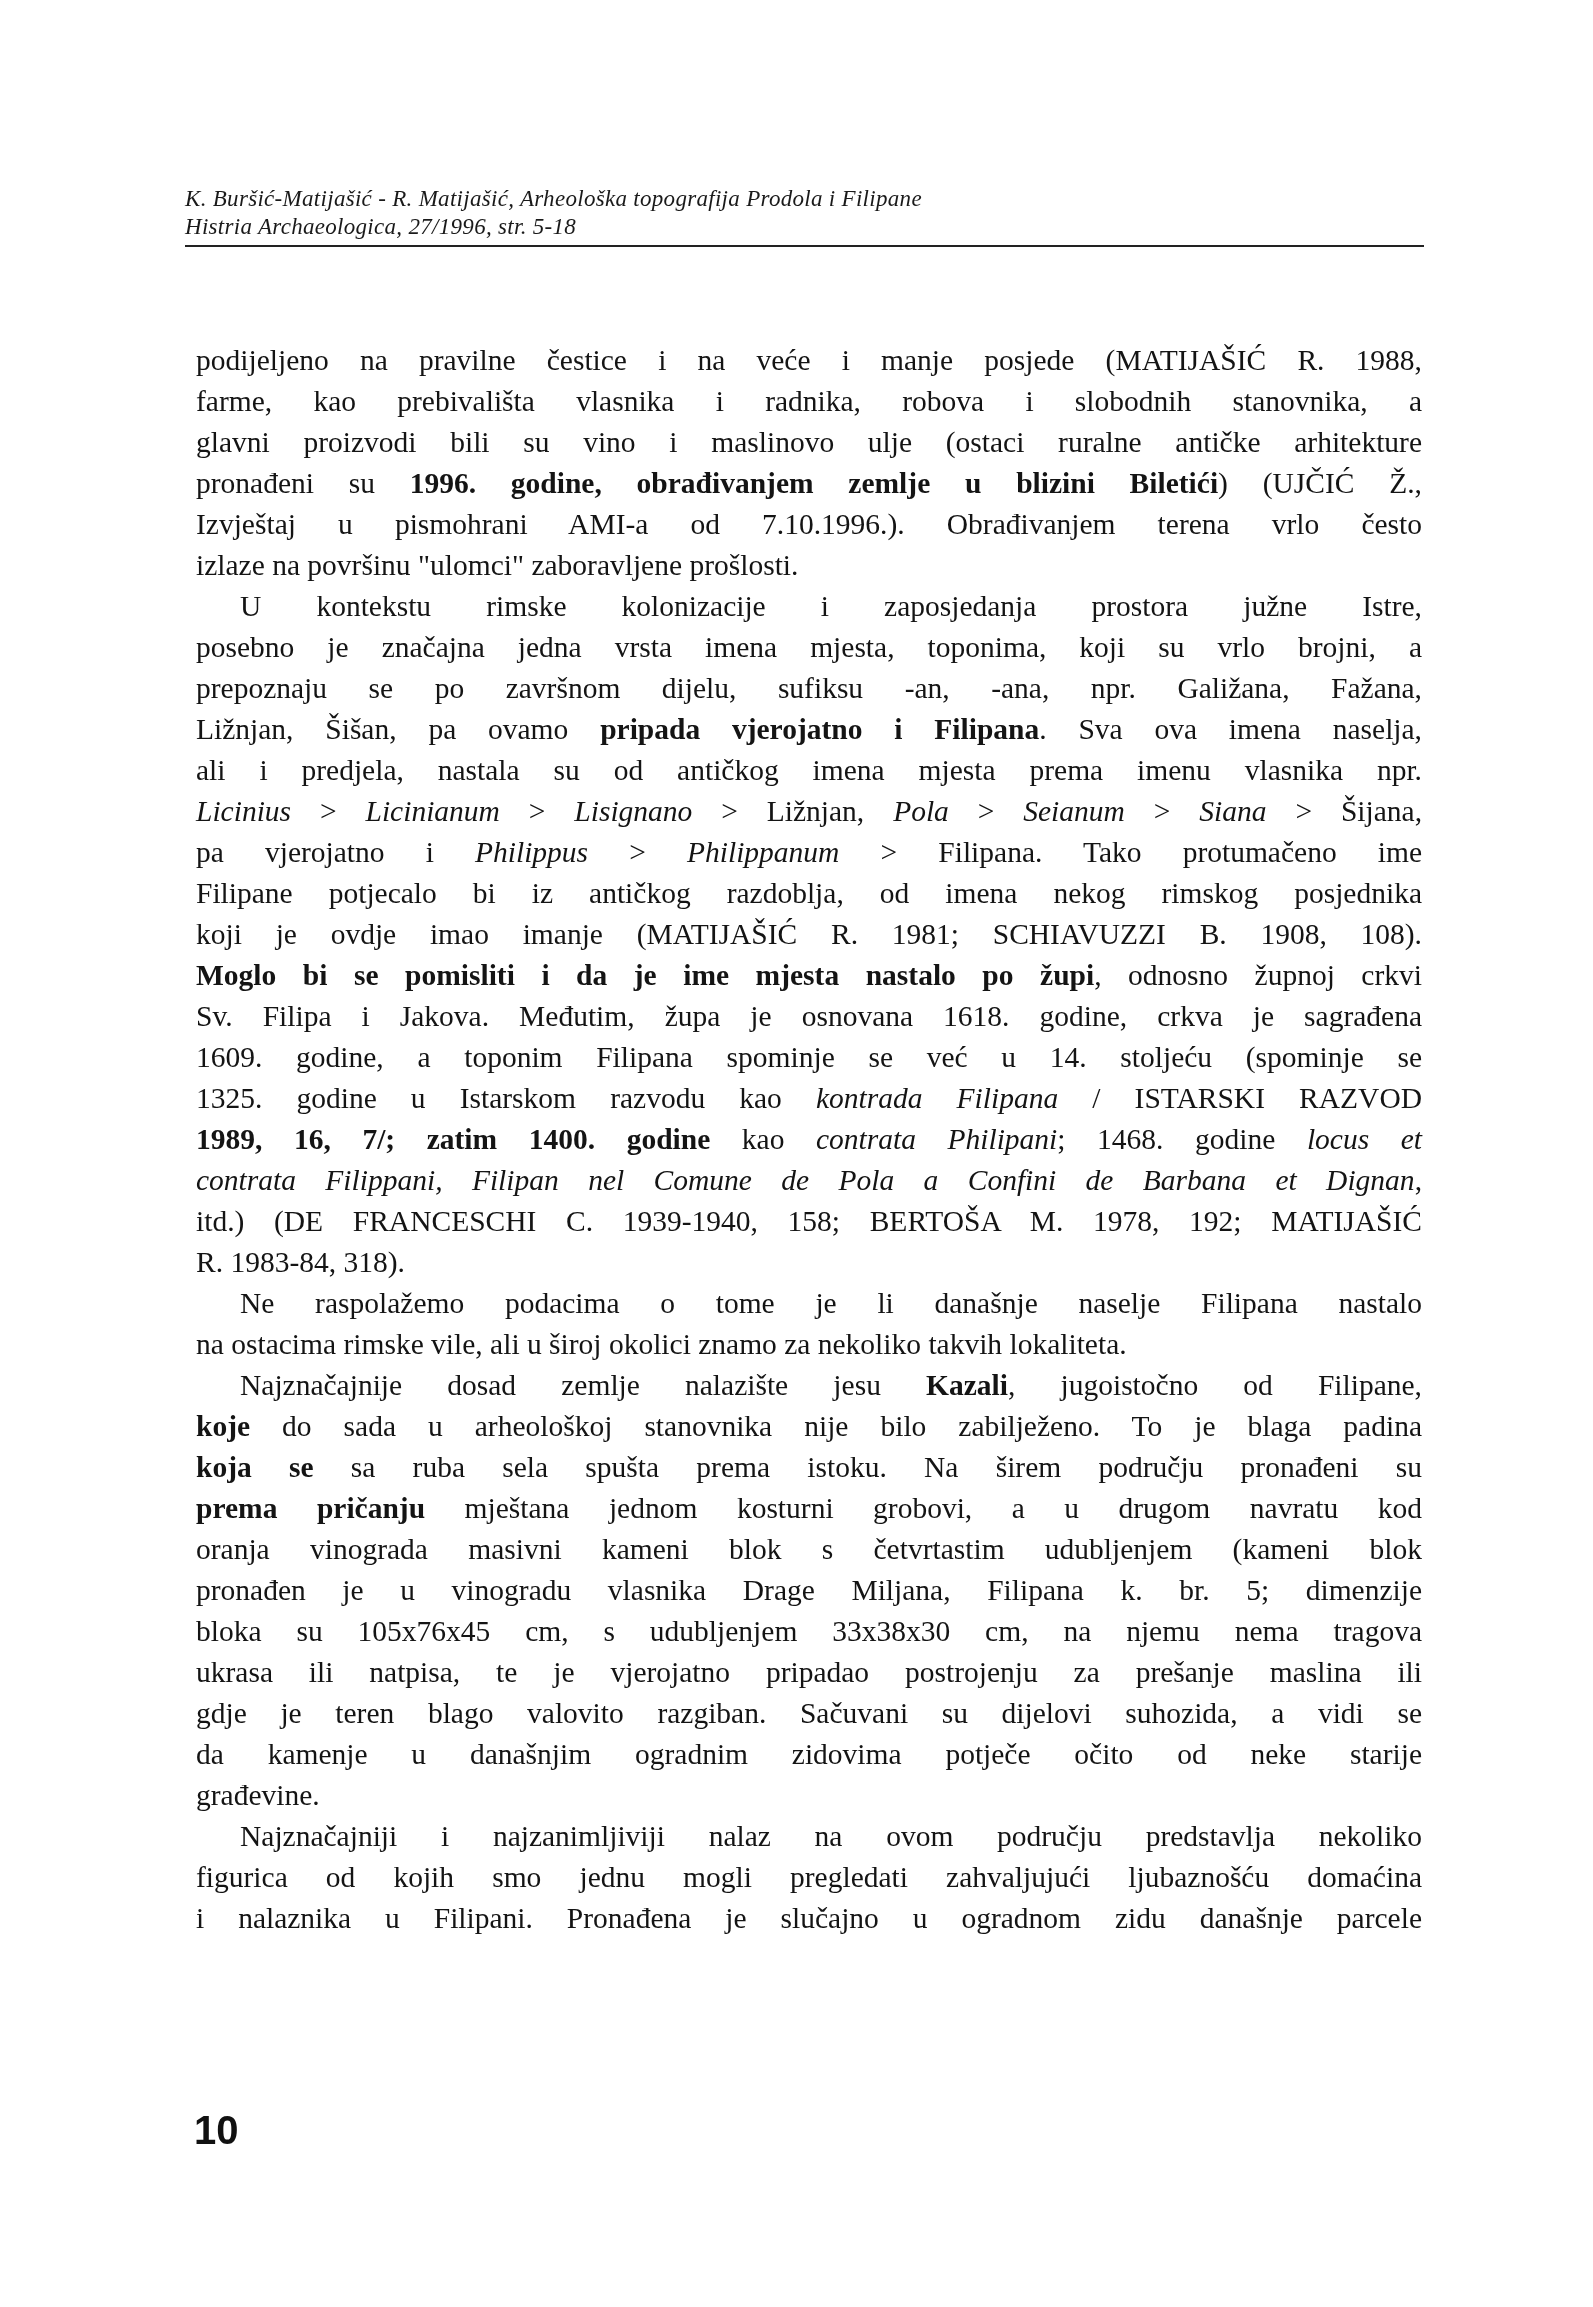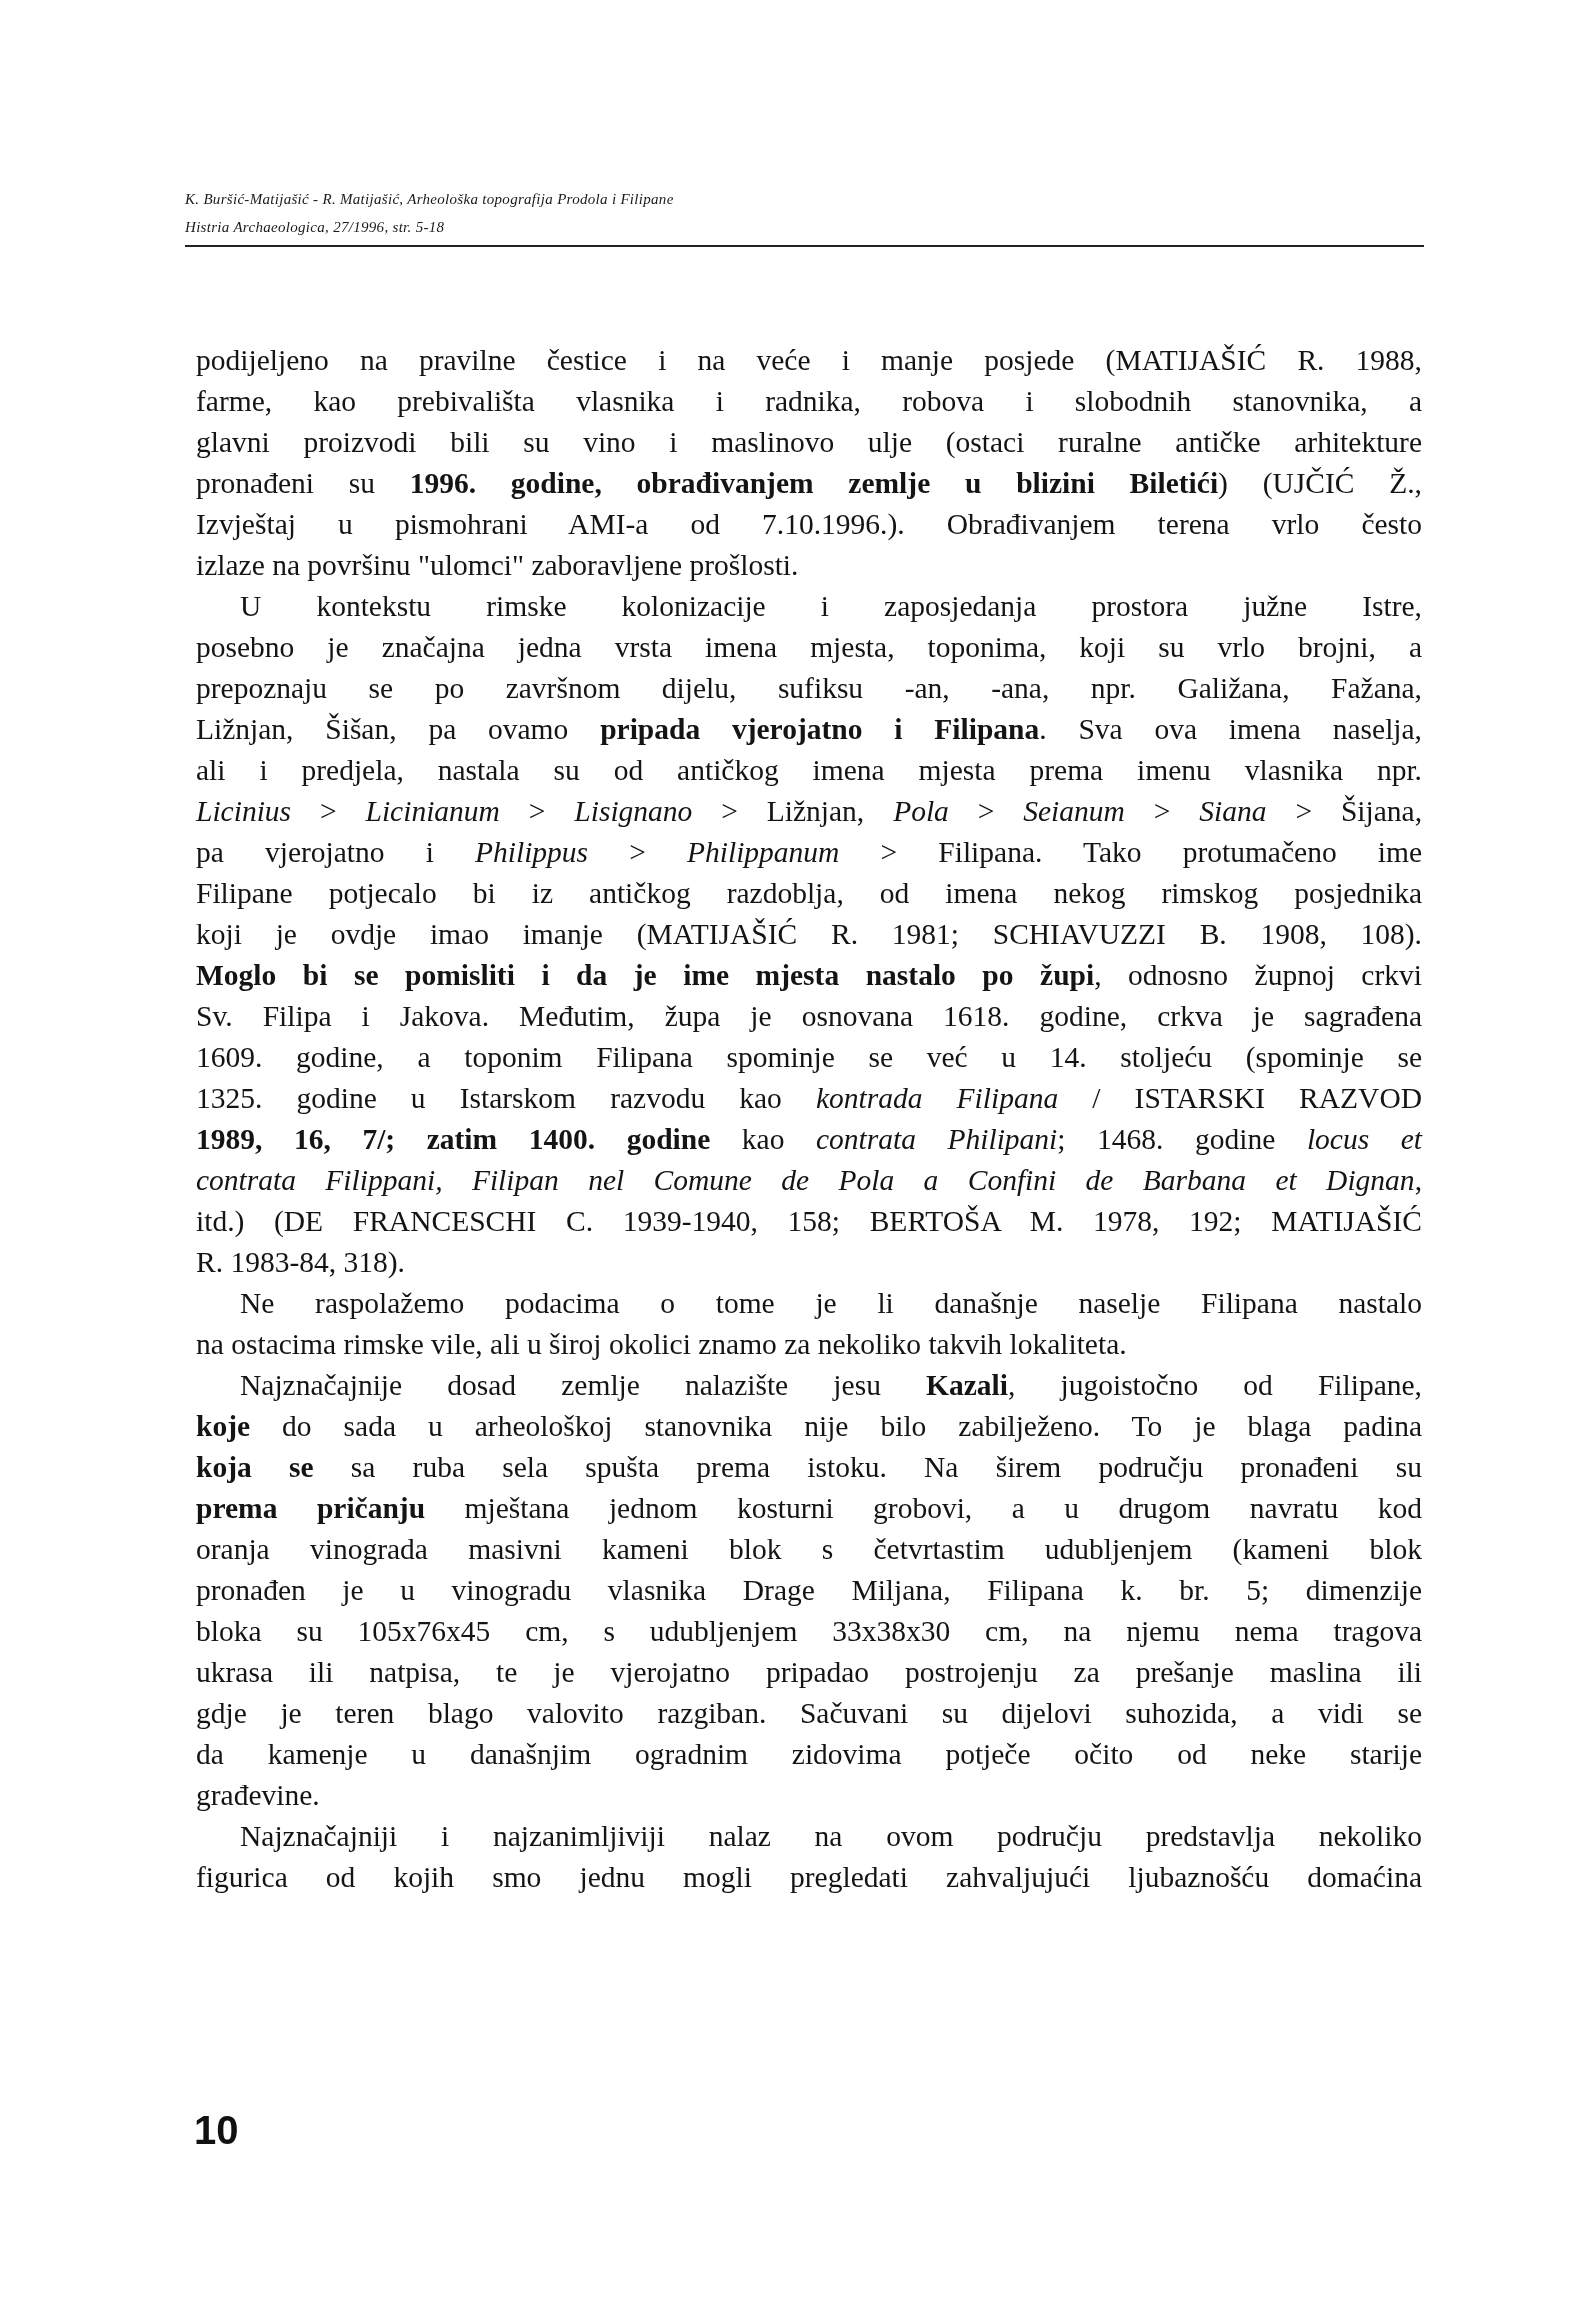--- a/index.html
+++ b/index.html
@@ -1,17 +1,17 @@
 <!DOCTYPE html>
 <html style="font-size:14.8px"><head>
 <meta charset="utf-8">
 <style>
   html, body { margin: 0; padding: 0; background: #ffffff; }
   body { width: 1594px; height: 2307px; position: relative; overflow: hidden; color: #141414; }
-  .header { position: absolute; left: 185px; top: 185px; width: 1239px; font-family: "Liberation Serif", serif; font-style: italic; font-size: 15px; line-height: 28px; color: #1a1a1a; letter-spacing: 0.3px; }
+  .header { position: absolute; left: 185px; top: 185px; width: 1239px; font-family: "Liberation Serif", serif; font-style: italic; font-size: 23px; line-height: 28px; color: #1a1a1a; letter-spacing: 0.3px; }
   .header .l1, .header .l2 { display: block; white-space: nowrap; }
   .rule { position: absolute; left: 185px; top: 245px; width: 1239px; height: 1.8px; background: #222; }
   .body { position: absolute; left: 185px; top: 340px; width: 1237px; font-family: "Liberation Serif", serif; font-size: 29.5px; line-height: 41px; }
   .line { display: block; text-align: justify; text-align-last: justify; white-space: nowrap; height: 41px; overflow: visible; }
   .line.last { text-align-last: left; }
   .line.indent { padding-left: 44px; }
   .line > span { white-space: pre; margin-left: 11px; }
   .line-inner { display: block; text-align: justify; text-align-last: justify; white-space: normal; }
   .line.last .line-inner { text-align-last: left; }
   .i { font-style: italic; }
@@ -139,16 +139,19 @@
   <div class="line last">
       <span class="line-inner">građevine.</span>
     </div>
 
   <div class="line indent">
       <span class="line-inner">Najznačajniji i najzanimljiviji nalaz na ovom području predstavlja nekoliko</span>
     </div>
   <div class="line">
       <span class="line-inner">figurica od kojih smo jednu mogli pregledati zahvaljujući ljubaznošću domaćina</span>
     </div>
+  <div class="line">
+      <span class="line-inner">i nalaznika u Filipani. Pronađena je slučajno u ogradnom zidu današnje parcele</span>
+    </div>
 </div>
 
 <div class="pagenum">10</div>
 
 
 </body></html>

